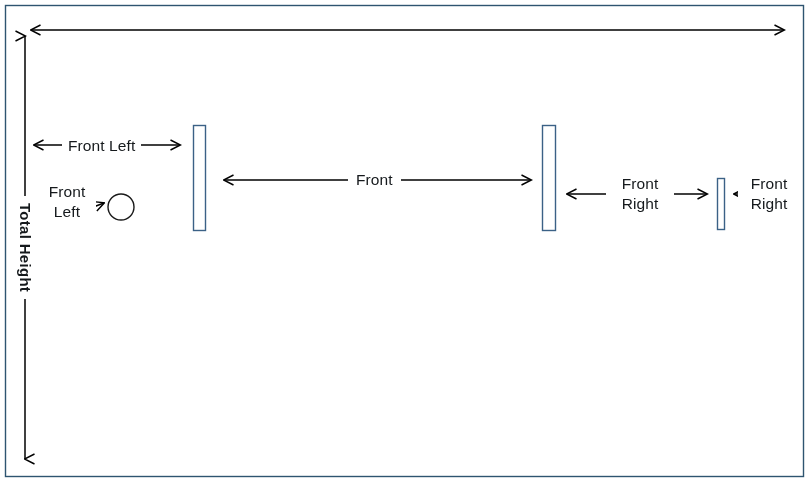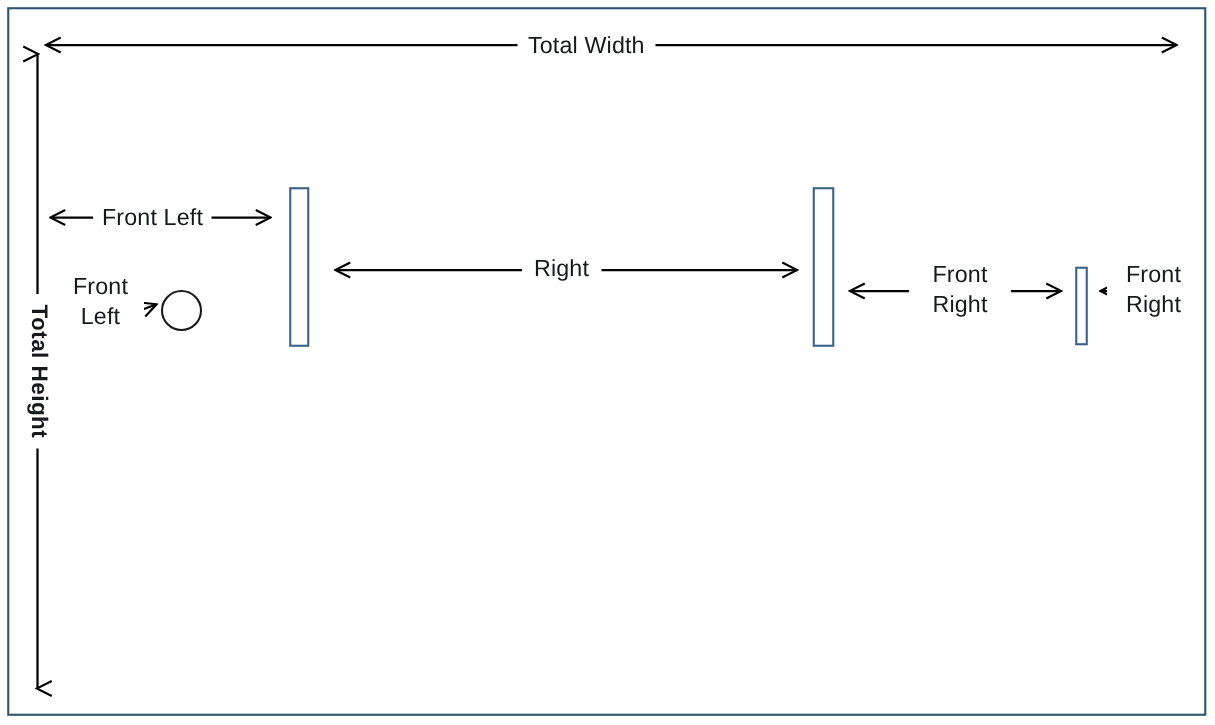--- a/index.html
+++ b/index.html
@@ -122,27 +122,26 @@
 
     <rect x="193.5" y="125.5" width="12" height="105" fill="#ffffff" stroke="#3b6186" stroke-width="1.4"></rect>
 
     <rect x="542.5" y="125.5" width="13" height="105" fill="#ffffff" stroke="#3b6186" stroke-width="1.4"></rect>
 
     <rect x="717.5" y="178.5" width="7" height="51" fill="#ffffff" stroke="#3b6186" stroke-width="1.4"></rect>
 
     <circle cx="121" cy="207" r="13" fill="#ffffff" stroke="#1a1a1a" stroke-width="1.4"></circle>
   </svg>
 
-  <div class="lbl" id="label-total-width">Total Width</div>
 
   <div class="lbl" id="label-total-height">Total Height</div>
 
   <div class="lbl" id="label-front-left-1">Front Left</div>
 
   <div class="lbl two-line" id="label-front-left-2">Front Left</div>
 
-  <div class="lbl" id="label-back">Right</div>
+  <div class="lbl" id="label-back">Front</div>
 
   <div class="lbl two-line" id="label-front-right-1">Front Right</div>
 
   <div class="lbl two-line" id="label-front-right-2">Front Right</div>
 
 </div>
 
 </body></html>

